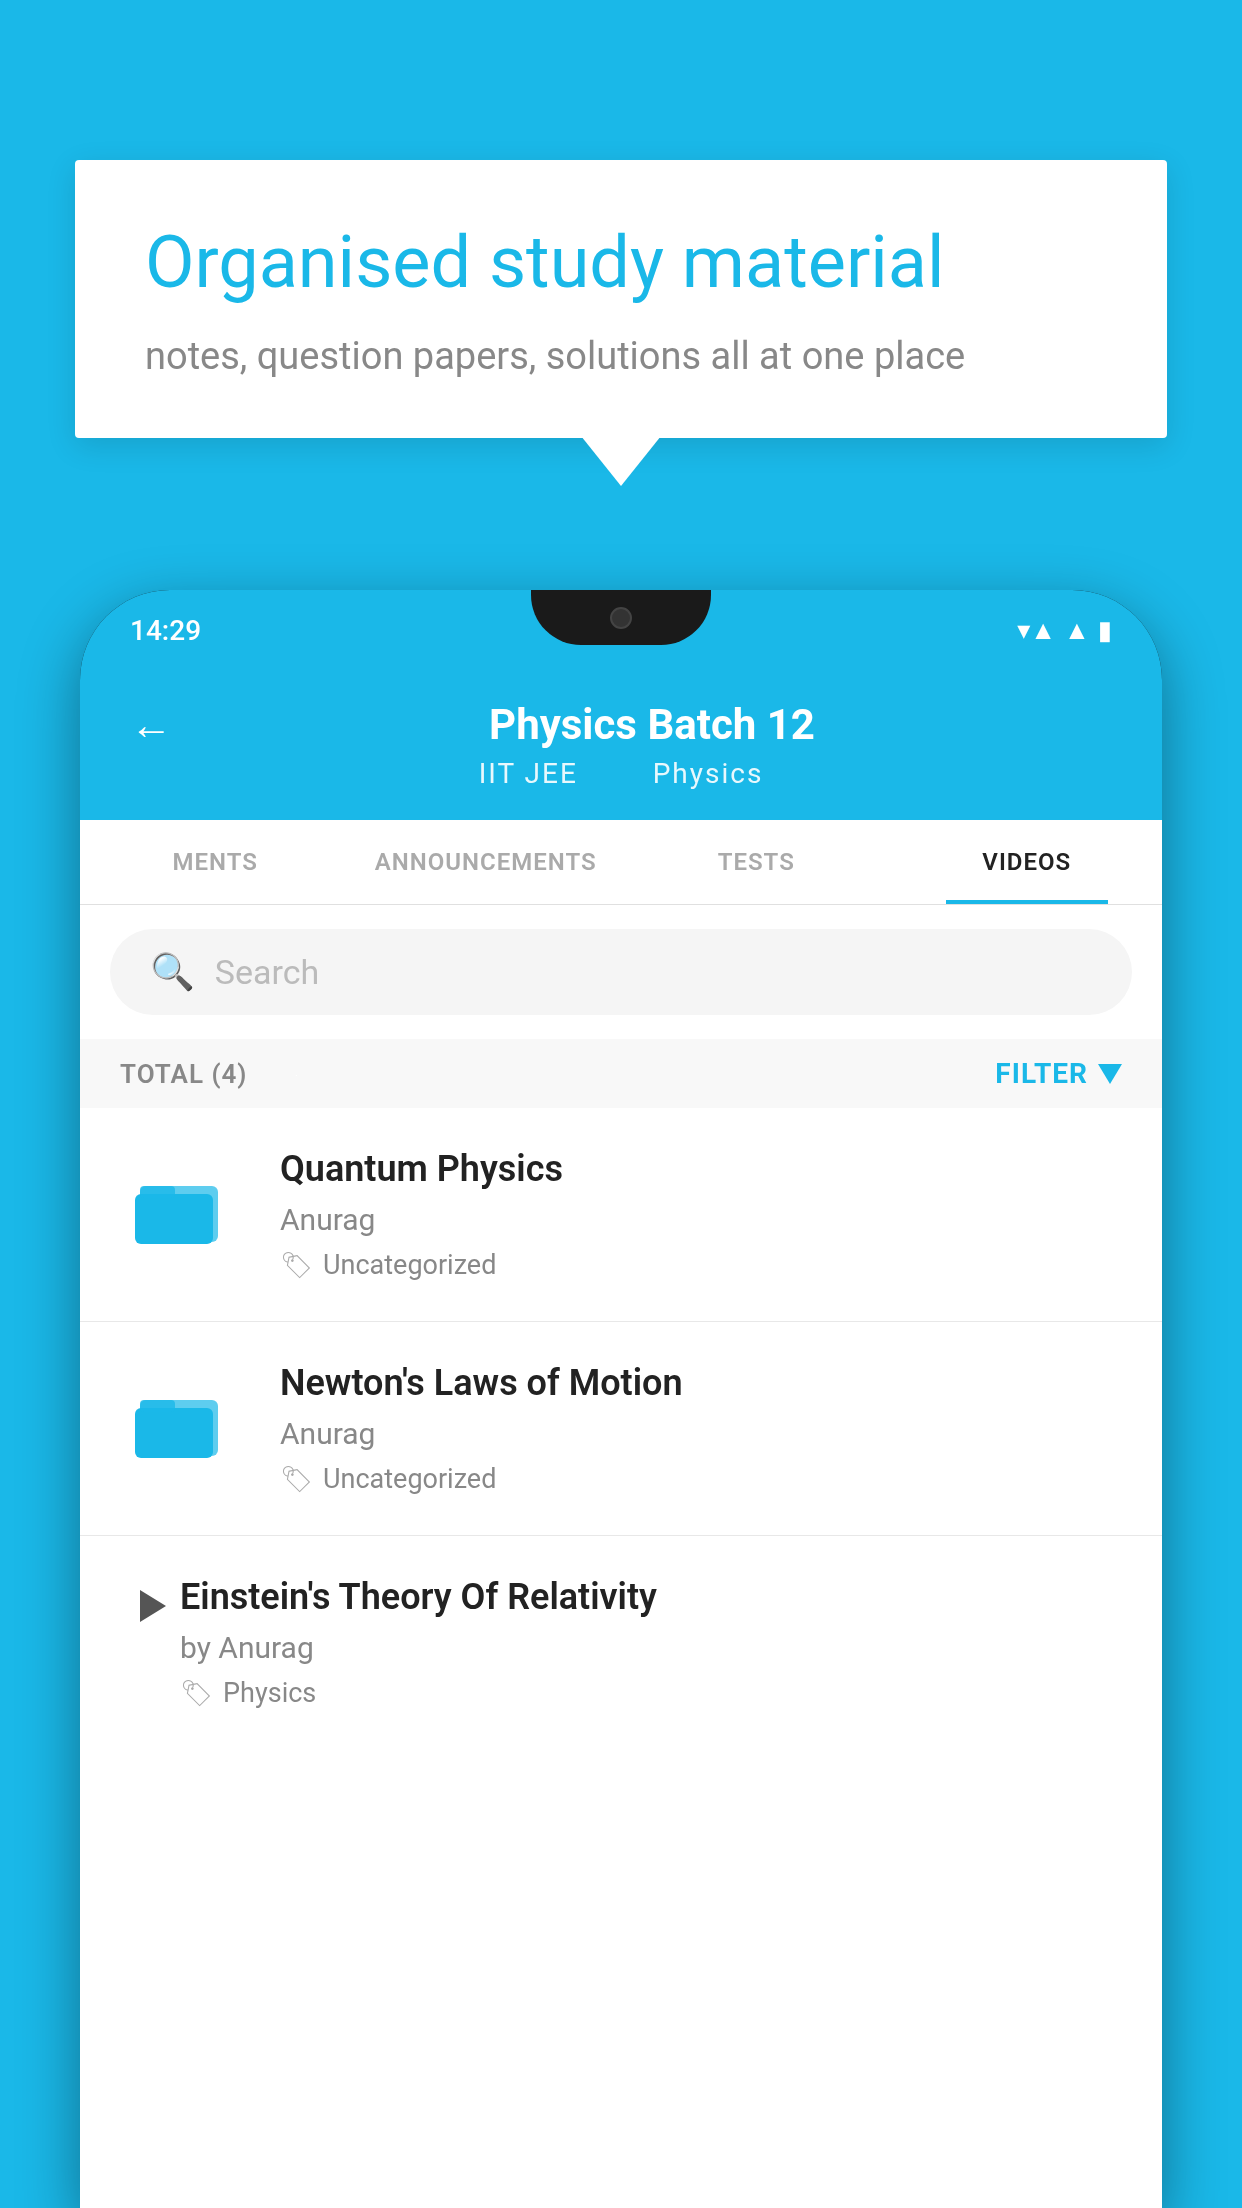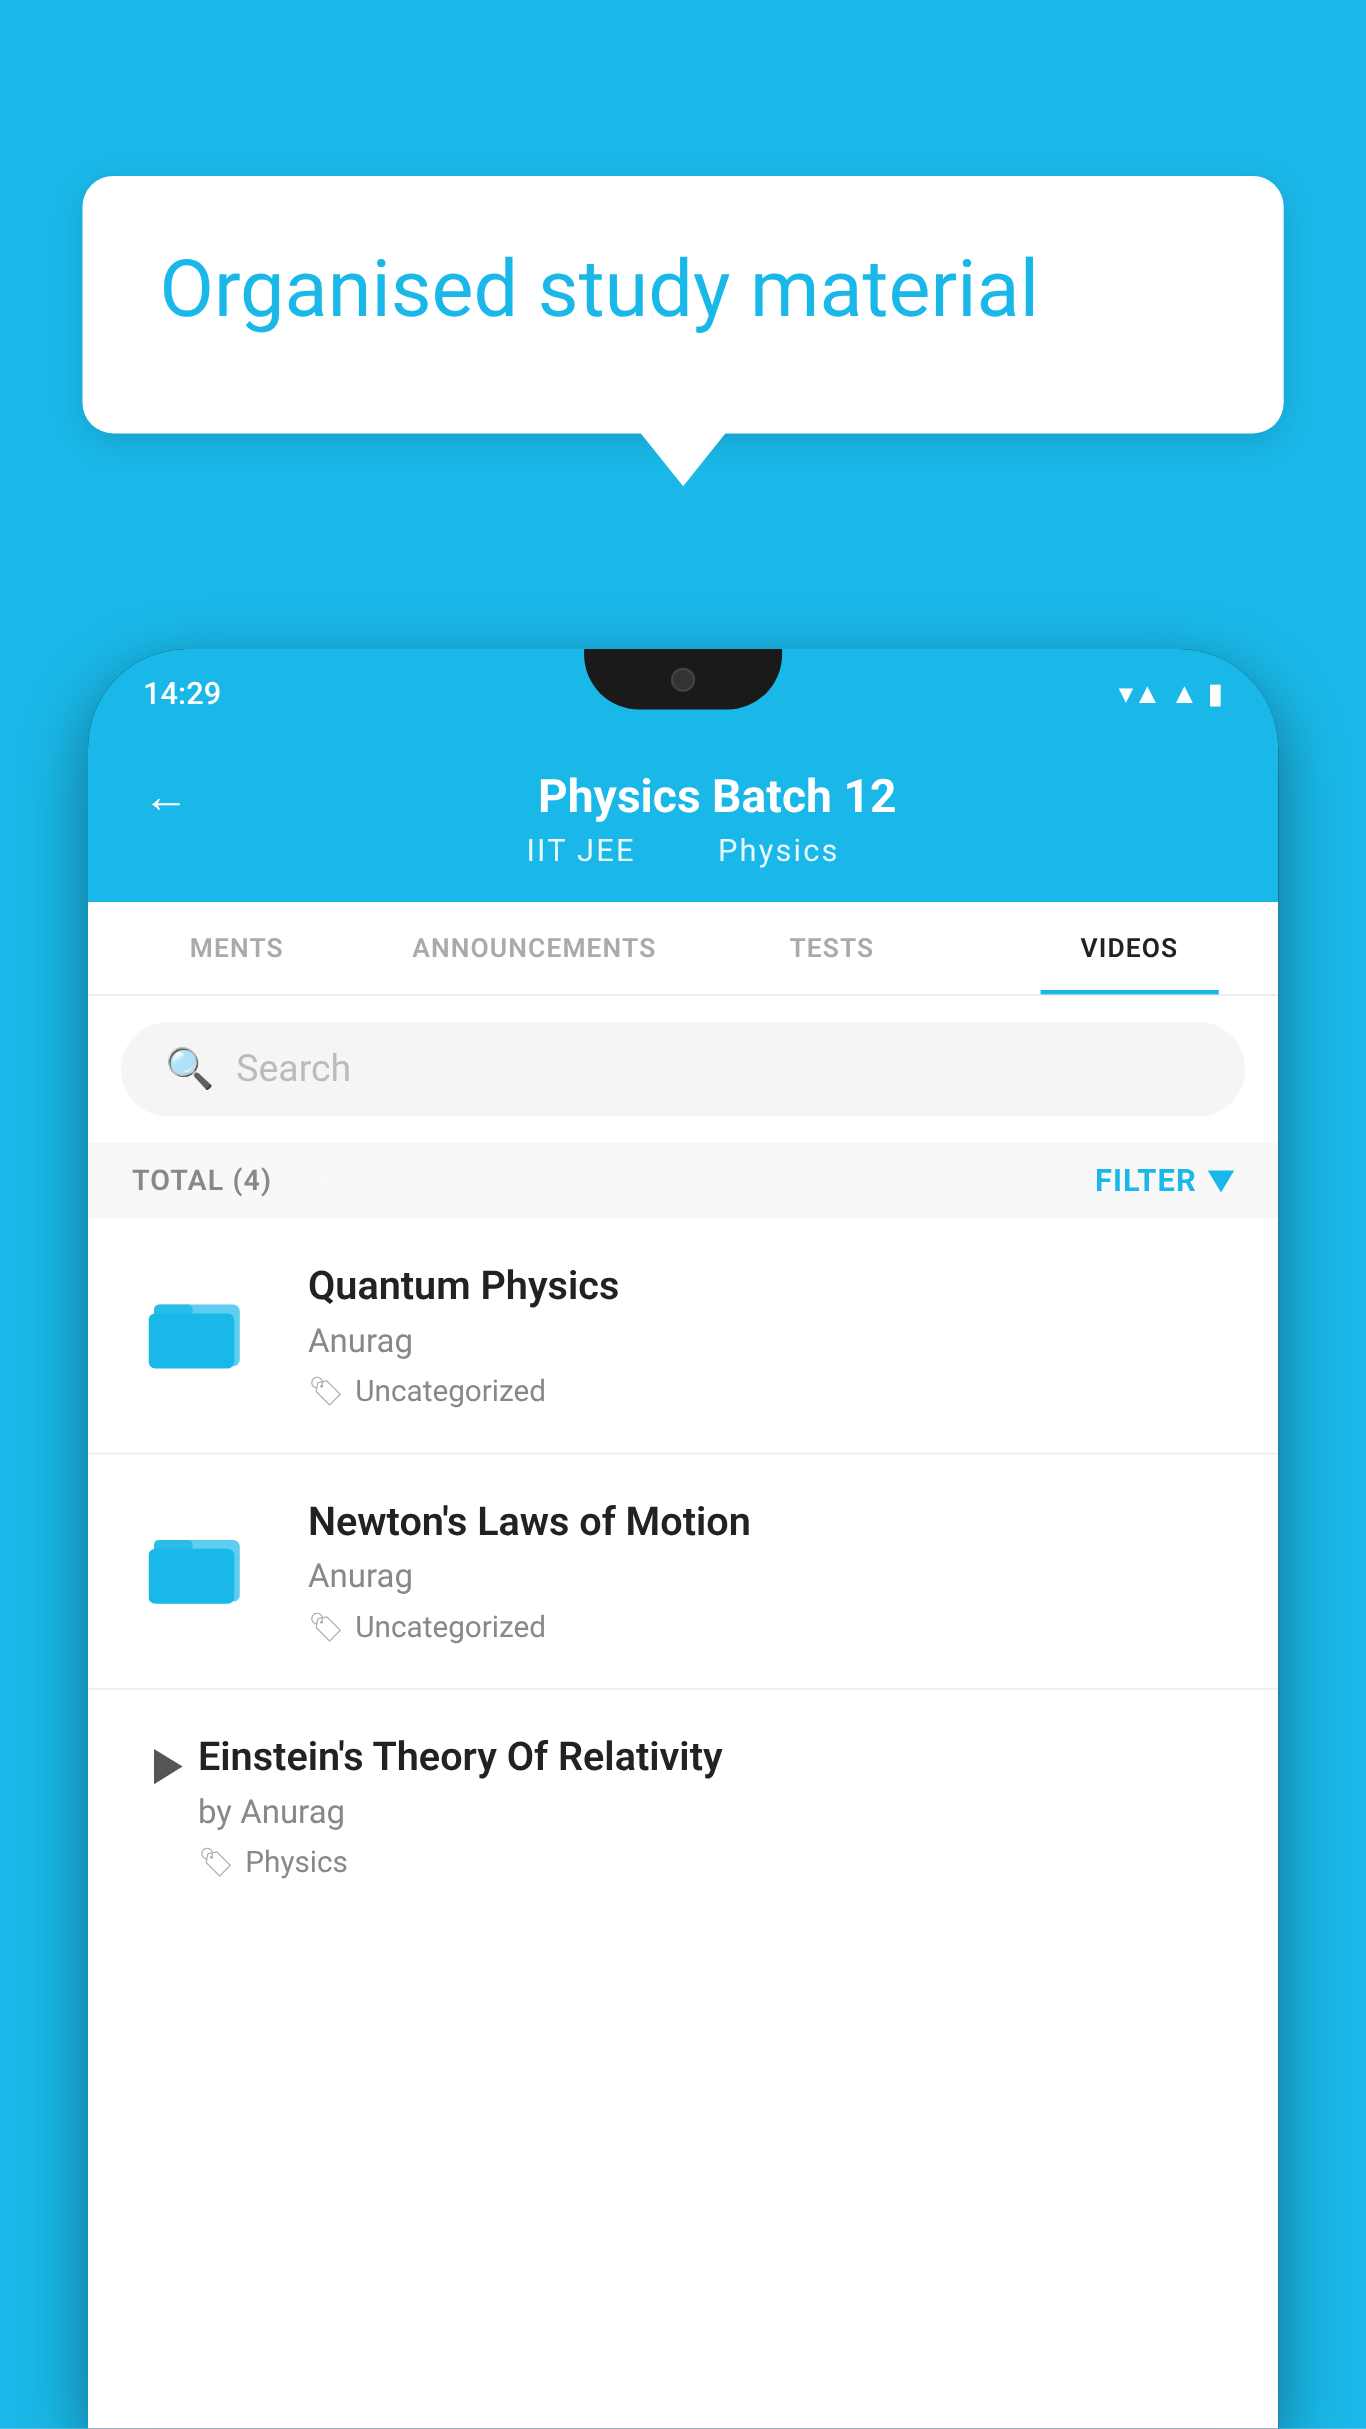--- a/index.html
+++ b/index.html
@@ -13,21 +13,21 @@
       position: relative;
     }
 
     
     .speech-bubble {
       position: absolute;
       top: 160px;
       left: 75px;
       right: 75px;
       background: white;
-      border-radius: 28px;
+      border-radius: 4px;
       padding: 60px 70px;
       box-shadow: 0 8px 30px rgba(0,0,0,0.12);
     }
 
     .speech-bubble::after {
       content: '';
       position: absolute;
       bottom: -48px;
       left: 50%;
       transform: translateX(-50%);
@@ -352,20 +352,21 @@
     .folder-svg {
       width: 90px;
       height: 80px;
     }
   </style>
 </head>
 <body>
 
 <div class="speech-bubble">
   <div class="bubble-title">Organised study material</div>
+  <div class="bubble-subtitle">notes, question papers, solutions all at one place</div>
 </div>
 
 <div class="phone">
 
   <div class="phone-status-bar">
     <span class="status-time">14:29</span>
     <div class="phone-notch">
       <div class="camera-dot"></div>
     </div>
     <div class="status-icons">

